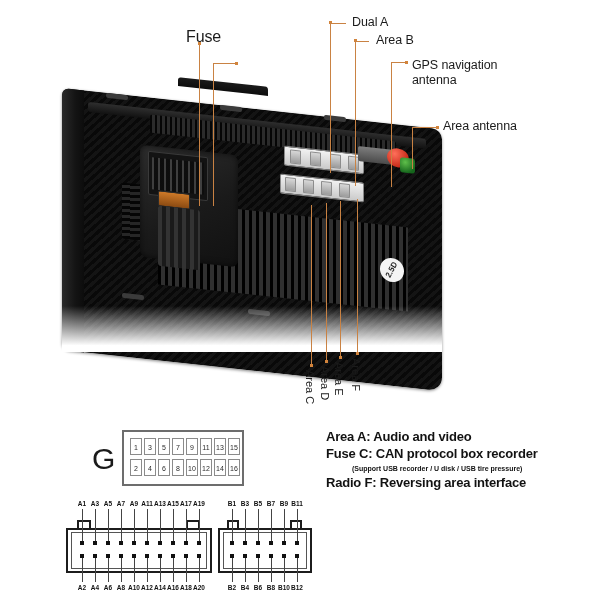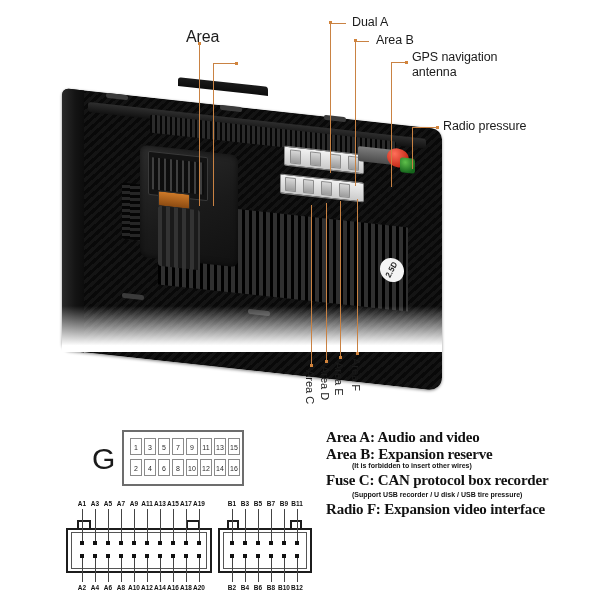--- a/index.html
+++ b/index.html
@@ -326,25 +326,25 @@
 
   
   #legend {
     position: absolute;
     left: 326px;
     top: 430px;
     width: 268px;
   }
   .leg-row { margin-bottom: 3px; }
   .leg-main {
-    font-size: 15px;
+    font-size: 13px;
     font-weight: bold;
     color: #121212;
     line-height: 14px;
-    font-family: Liberation Serif, serif;
+    font-family: Liberation Sans, sans-serif;
     letter-spacing: -0.2px;
   }
   .leg-main .lead-in { display: inline-block; }
   .leg-cont {
     font-size: 12.5px;
     font-weight: bold;
     color: #121212;
     line-height: 14px;
     padding-left: 33px;
     font-family: "Liberation Sans", sans-serif;
@@ -422,31 +422,31 @@
   <div class="lead h" style="left:355px; top:41px; width:14px;"></div>
 
   <div class="lead v" style="left:391px; top:62px; height:125px;"></div>
   <div class="lead h" style="left:391px; top:62px; width:16px;"></div>
   <div class="dot" style="left:405px; top:61px;"></div>
 
   <div class="lead h" style="left:412px; top:127px; width:26px;"></div>
   <div class="lead v" style="left:412px; top:127px; height:42px;"></div>
   <div class="dot" style="left:436px; top:126px;"></div>
 
-  <div class="callout-label big" style="left:186px; top:28px;">Area</div>
+  <div class="callout-label big" style="left:186px; top:28px;">Fuse</div>
 
 
   <div class="callout-label" style="left:352px; top:15px;">Dual A</div>
 
   <div class="callout-label" style="left:376px; top:33px;">Area B</div>
 
-  <div class="callout-label" style="left:412px; top:50px;">GPS navigation
+  <div class="callout-label" style="left:412px; top:58px;">GPS navigation
 antenna</div>
 
-  <div class="callout-label" style="left:443px; top:119px;">Radio pressure</div>
+  <div class="callout-label" style="left:443px; top:119px;">Area antenna</div>
 
   <div class="lead v" style="left:311px; top:205px; height:160px;"></div>
   <div class="dot" style="left:310px; top:364px;"></div>
   <div class="vlabel" style="left:315px; top:370px;">Area C</div>
 
   <div class="lead v" style="left:326px; top:203px; height:158px;"></div>
   <div class="dot" style="left:325px; top:360px;"></div>
   <div class="vlabel" style="left:330px; top:366px;">Area D</div>
 
   <div class="lead v" style="left:340px; top:201px; height:156px;"></div>
@@ -597,41 +597,34 @@
   </div>
 
   <div id="legend">
     <div class="leg-row">
       <div class="leg-main">
         <span class="lead-in">Area A:</span>
         <span>Audio and video</span>
       </div>
     </div>
 
-    <div class="leg-row">
-      <div class="leg-main">
-        <span class="lead-in">Area B:</span>
-        <span>Expansion reserve</span>
-      </div>
-      <div class="leg-sub">(It is forbidden to insert other wires)</div>
-    </div>
 
     <div class="leg-row">
       <div class="leg-main">
         <span class="lead-in">Fuse C:</span>
         <span>CAN protocol box recorder</span>
       </div>
     </div>
 
 
     <div class="leg-row">
       <div class="leg-sub">(Support USB recorder / U disk / USB tire pressure)</div>
     </div>
 
     <div class="leg-row">
       <div class="leg-main">
         <span class="lead-in">Radio F:</span>
-        <span>Expansion video interface</span>
+        <span>Reversing area interface</span>
       </div>
     </div>
   </div>
 
 </div>
 
 </body></html>

